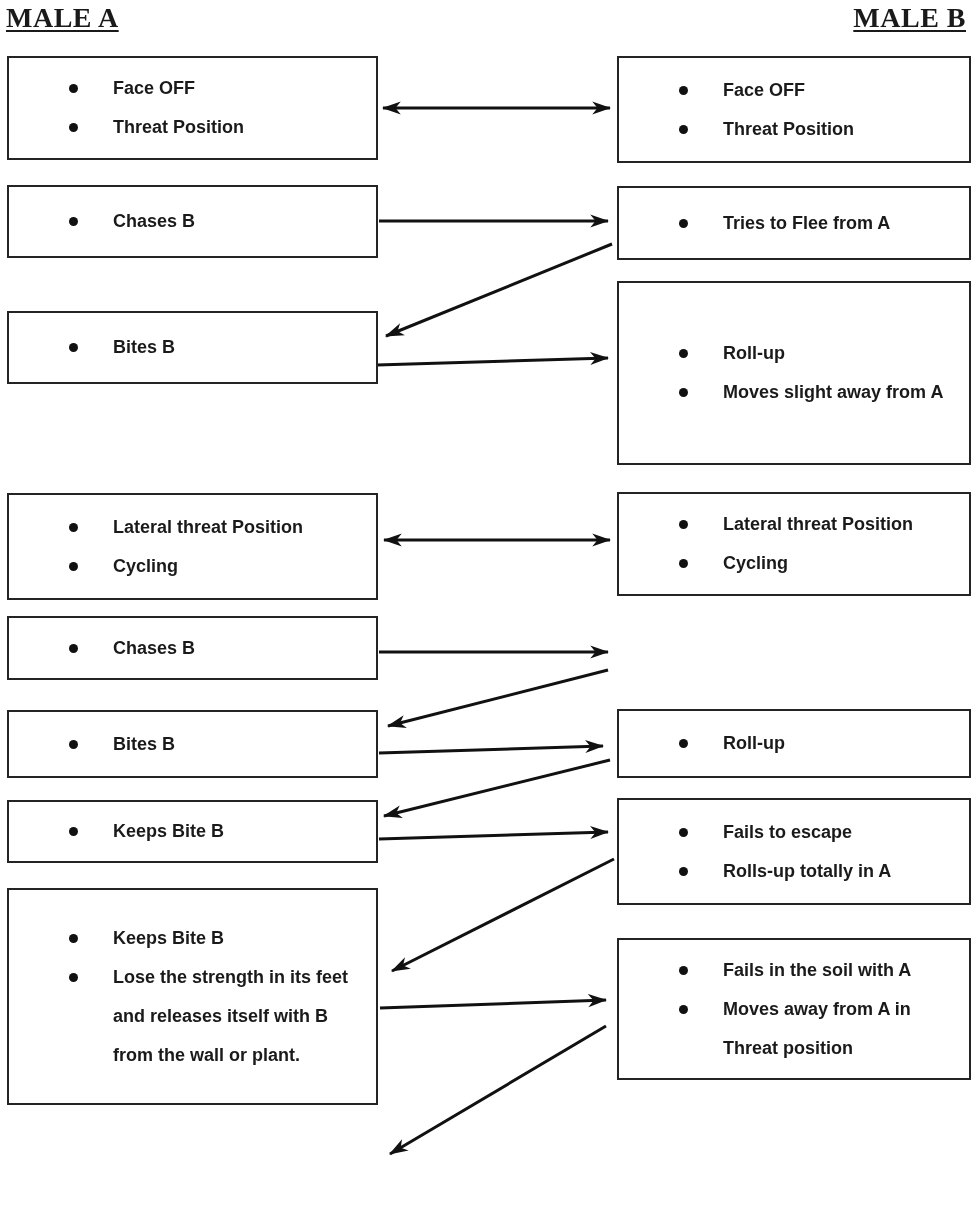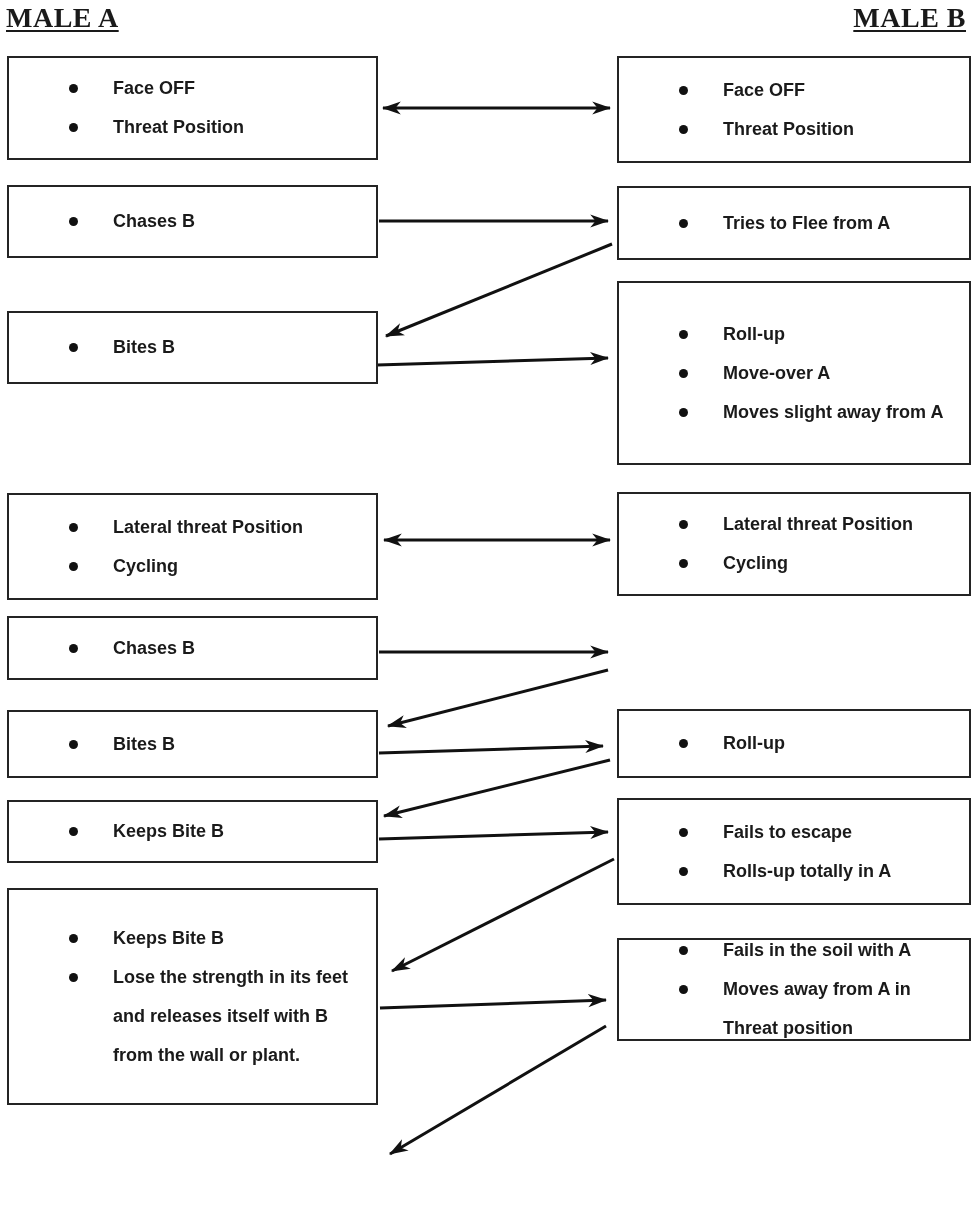--- a/index.html
+++ b/index.html
@@ -146,41 +146,40 @@
     </ul>
   </div>
   <div class="box colB" style="top:186px;height:74px">
     <ul>
       <li>Tries to Flee from A</li>
     </ul>
   </div>
   <div class="box colB" style="top:281px;height:184px">
     <ul>
       <li>Roll-up</li>
-      <li>Move-over A</li>
       <li>Moves slight away from A</li>
     </ul>
   </div>
   <div class="box colB" style="top:492px;height:104px">
     <ul>
       <li>Lateral threat Position</li>
       <li>Cycling</li>
     </ul>
   </div>
   <div class="box colB" style="top:709px;height:69px">
     <ul>
       <li>Roll-up</li>
     </ul>
   </div>
   <div class="box colB" style="top:798px;height:107px">
     <ul>
       <li>Fails to escape</li>
       <li>Rolls-up totally in A</li>
     </ul>
   </div>
-  <div class="box colB" style="top:938px;height:103px">
+  <div class="box colB" style="top:938px;height:142px">
     <ul>
       <li>Fails in the soil with A</li>
       <li>Moves away from A in Threat position</li>
     </ul>
   </div>
 
 </div>
 
 </body></html>

